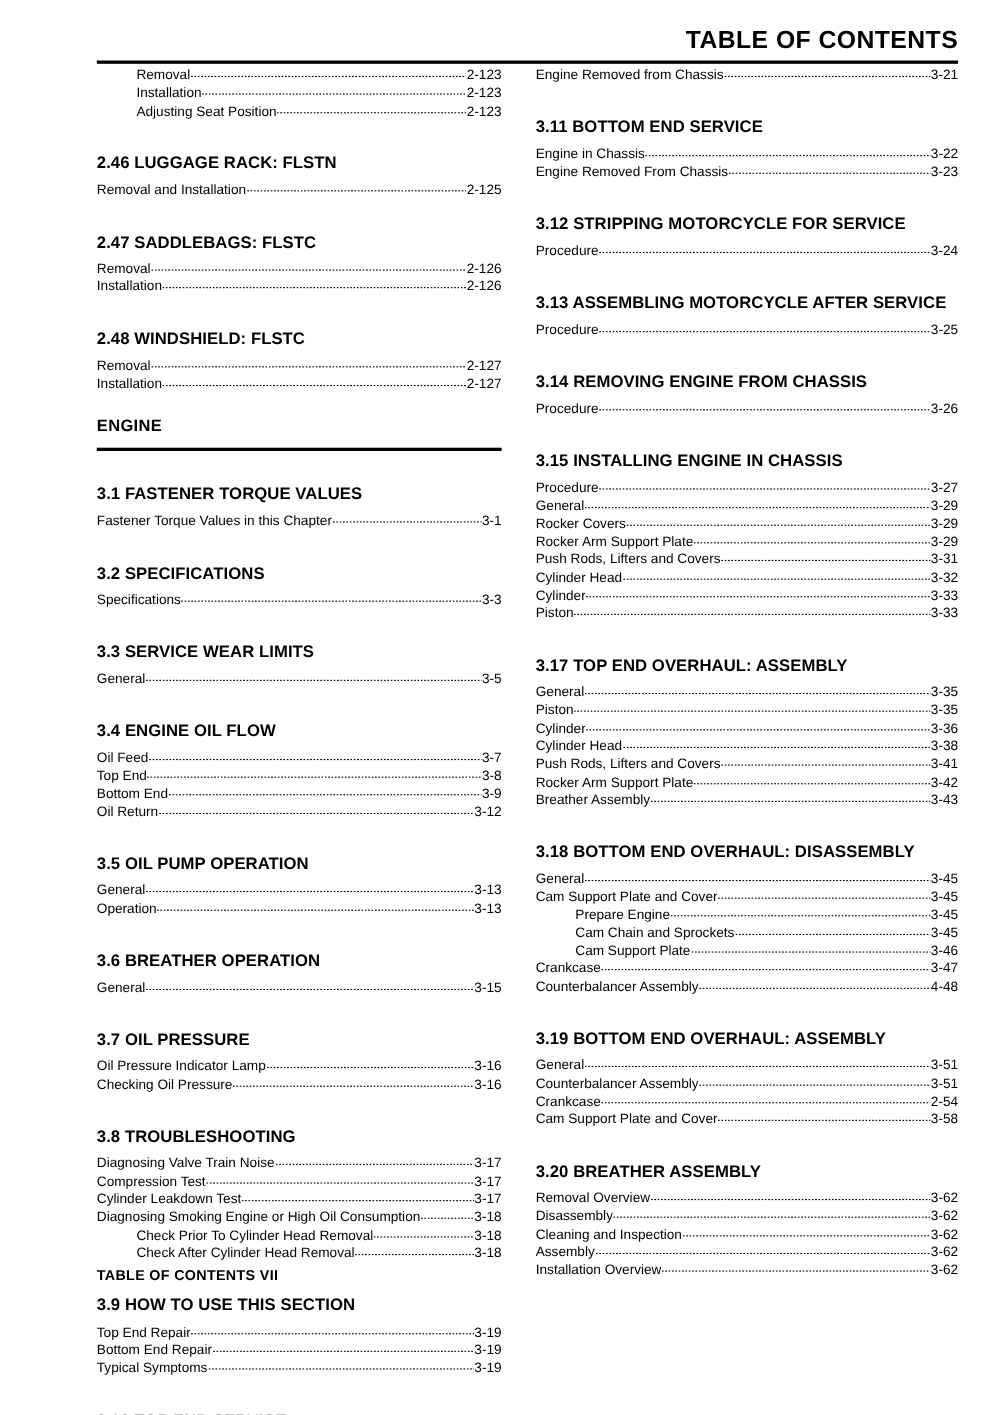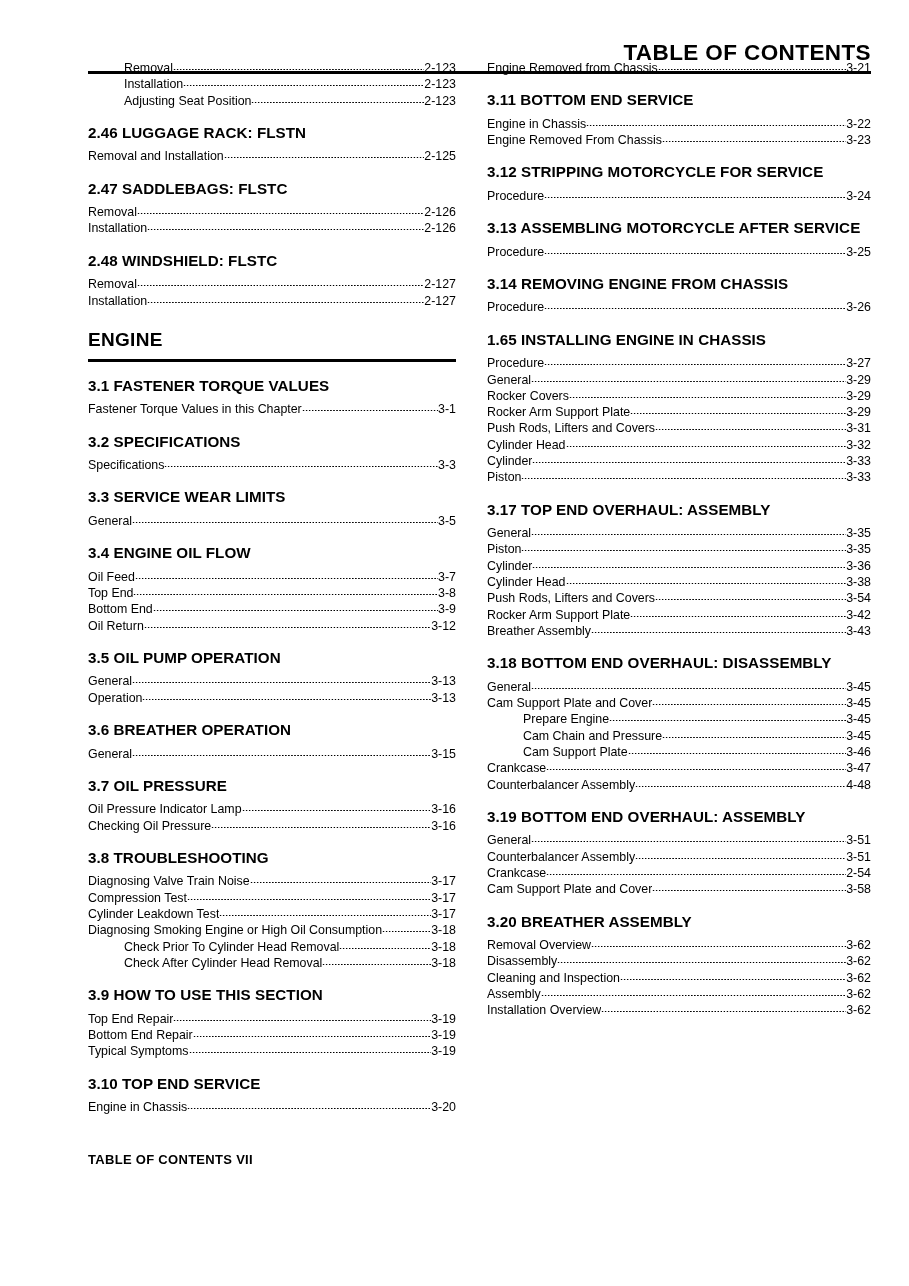--- a/index.html
+++ b/index.html
@@ -20,21 +20,21 @@
     position: absolute;
     left: 0; top: 0;
     width: 909px;
     height: 1286px;
   }
 
   
   .header {
     position: absolute;
     left: 88px;
-    top: 40px;
+    top: 24px;
     width: 783px;
     height: 34px;
     text-align: right;
   }
   .header-title {
     position: absolute;
     right: 0;
     top: 0;
     font-size: 22.5px;
     font-weight: bold;
@@ -64,39 +64,39 @@
   }
   .col-left  { left: 88px;  width: 368px; }
   .col-right { left: 487px; width: 384px; }
 
   
   .chapter {
     margin-top: 18px;
     margin-bottom: 0;
   }
   .chapter-title {
-    font-size: 19px;
+    font-size: 15px;
     font-weight: bold;
     letter-spacing: 0.3px;
     line-height: 25px;
   }
   .chapter-rule {
     height: 3px;
     background: #000;
     margin-top: 7px;
     margin-bottom: 11px;
   }
 
   
   .section-head {
     font-size: 15.2px;
     font-weight: bold;
     line-height: 19.5px;
     letter-spacing: 0.05px;
-    margin-top: 14px;
+    margin-top: 30px;
     margin-bottom: 6px;
   }
 
   
   .entry {
     display: flex;
     align-items: baseline;
     font-size: 12.4px;
     line-height: 16.3px;
     white-space: nowrap;
@@ -356,21 +356,21 @@
           <span class="label">Procedure</span>
           <span class="leader"></span>
           <span class="page-no">3-25</span>
         </div>
         <div class="section-head">3.14 REMOVING ENGINE FROM CHASSIS</div>
         <div class="entry lvl1">
           <span class="label">Procedure</span>
           <span class="leader"></span>
           <span class="page-no">3-26</span>
         </div>
-        <div class="section-head">1.65 INSTALLING ENGINE IN CHASSIS</div>
+        <div class="section-head">3.15 INSTALLING ENGINE IN CHASSIS</div>
         <div class="entry lvl1">
           <span class="label">Procedure</span>
           <span class="leader"></span>
           <span class="page-no">3-27</span>
         </div>
         <div class="entry lvl1">
           <span class="label">General</span>
           <span class="leader"></span>
           <span class="page-no">3-29</span>
         </div>
@@ -421,21 +421,21 @@
           <span class="page-no">3-36</span>
         </div>
         <div class="entry lvl1">
           <span class="label">Cylinder Head</span>
           <span class="leader"></span>
           <span class="page-no">3-38</span>
         </div>
         <div class="entry lvl1">
           <span class="label">Push Rods, Lifters and Covers</span>
           <span class="leader"></span>
-          <span class="page-no">3-54</span>
+          <span class="page-no">3-41</span>
         </div>
         <div class="entry lvl1">
           <span class="label">Rocker Arm Support Plate</span>
           <span class="leader"></span>
           <span class="page-no">3-42</span>
         </div>
         <div class="entry lvl1">
           <span class="label">Breather Assembly</span>
           <span class="leader"></span>
           <span class="page-no">3-43</span>
@@ -450,21 +450,21 @@
           <span class="label">Cam Support Plate and Cover</span>
           <span class="leader"></span>
           <span class="page-no">3-45</span>
         </div>
         <div class="entry lvl2">
           <span class="label">Prepare Engine</span>
           <span class="leader"></span>
           <span class="page-no">3-45</span>
         </div>
         <div class="entry lvl2">
-          <span class="label">Cam Chain and Pressure</span>
+          <span class="label">Cam Chain and Sprockets</span>
           <span class="leader"></span>
           <span class="page-no">3-45</span>
         </div>
         <div class="entry lvl2">
           <span class="label">Cam Support Plate</span>
           <span class="leader"></span>
           <span class="page-no">3-46</span>
         </div>
         <div class="entry lvl1">
           <span class="label">Crankcase</span>

